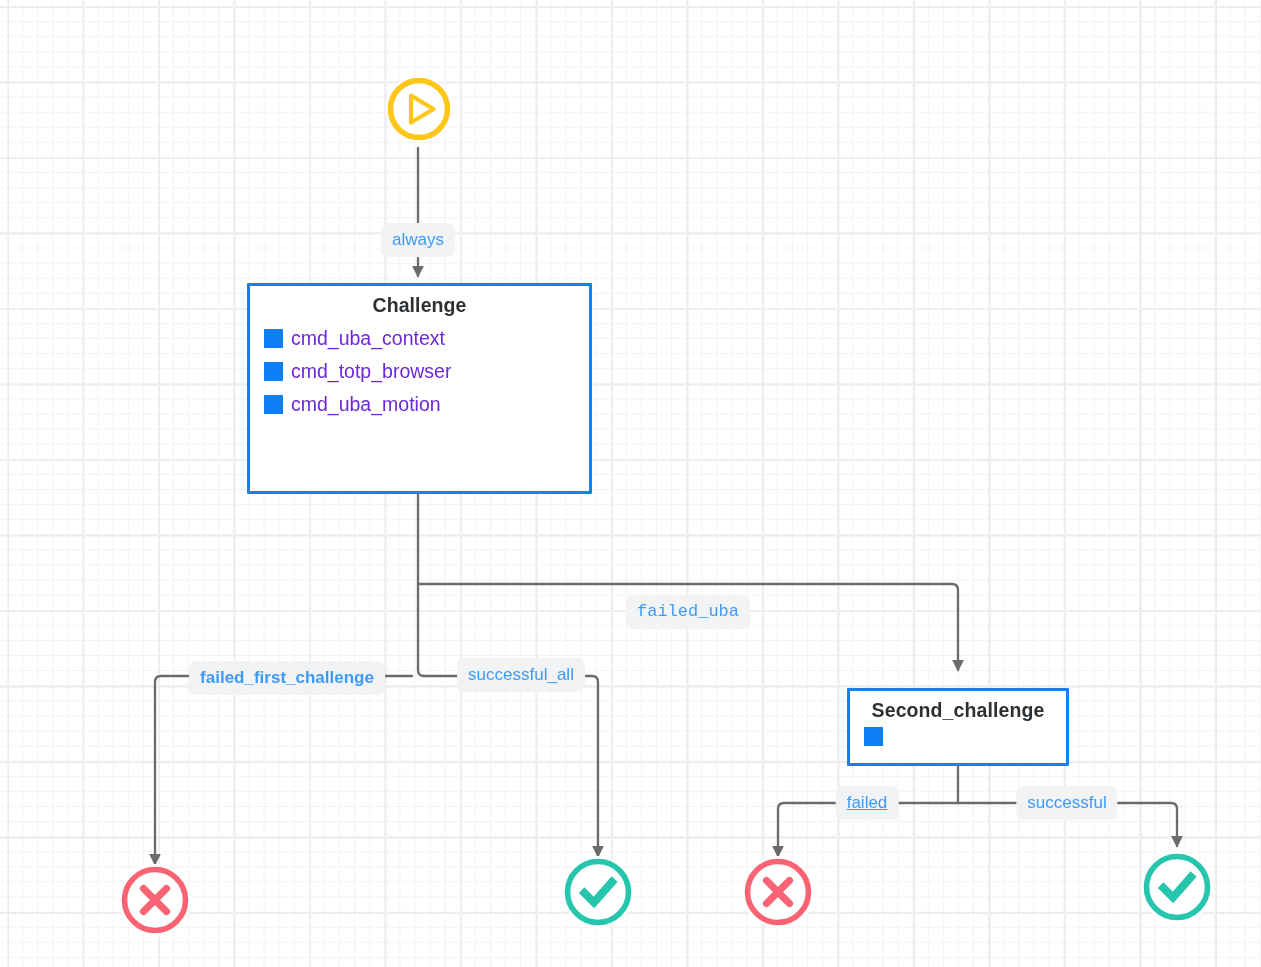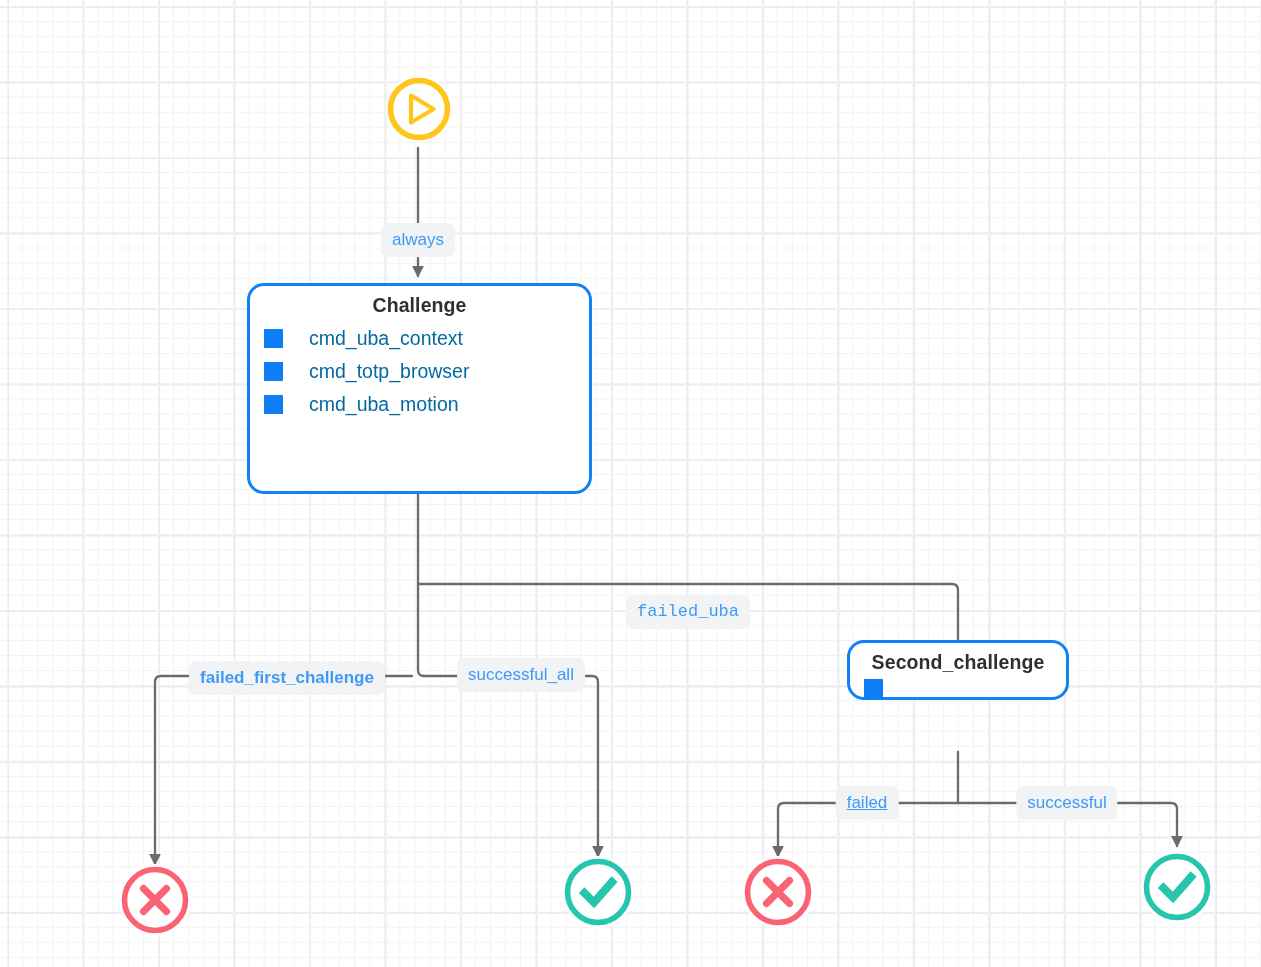--- a/index.html
+++ b/index.html
@@ -39,37 +39,37 @@
     height: 967px;
     pointer-events: none;
   }
 
   
   .node-box {
     position: absolute;
     box-sizing: border-box;
     background: #ffffff;
     border: 3px solid #1281f5;
-    border-radius: 17px;
+    border-radius: 1px;
     padding: 8px 14px 10px 14px;
   }
   .node-title {
     text-align: center;
     font-size: 19.5px;
     font-weight: bold;
     color: #2c3033;
     letter-spacing: 0.1px;
     margin-bottom: 5px;
   }
   .node-item {
     display: flex;
     align-items: center;
-    gap: 26px;
+    gap: 8px;
     font-size: 19.5px;
-    color: #0369a1;
+    color: #6d28d9;
     line-height: 1.70;
     white-space: nowrap;
   }
   .swatch {
     display: inline-block;
     width: 19px;
     height: 19px;
     background: #0d7ef5;
     flex: 0 0 auto;
   }
@@ -143,21 +143,21 @@
     <div class="node-item">
       <span class="swatch"></span>
       <span>cmd_totp_browser</span>
     </div>
     <div class="node-item">
       <span class="swatch"></span>
       <span>cmd_uba_motion</span>
     </div>
   </div>
 
-  <div class="node-box" style="left:847px; top:640px; width:222px; height:60px;">
+  <div class="node-box" style="left:847px; top:688px; width:222px; height:78px;">
     <div class="node-title">Second_challenge</div>
     <div class="node-item">
       <span class="swatch"></span>
     </div>
   </div>
 
   <div class="term" style="left:119px; top:864px; width:72px; height:72px;">
     <svg width="72" height="72" viewBox="0 0 72 72">
       <circle cx="36" cy="36" r="30.5" fill="#ffffff" stroke="#fa6373" stroke-width="5.6"></circle>
       <path d="M 24.5 24.5 L 47.5 47.5 M 47.5 24.5 L 24.5 47.5" stroke="#fa6373" stroke-width="7.2" stroke-linecap="round"></path>

